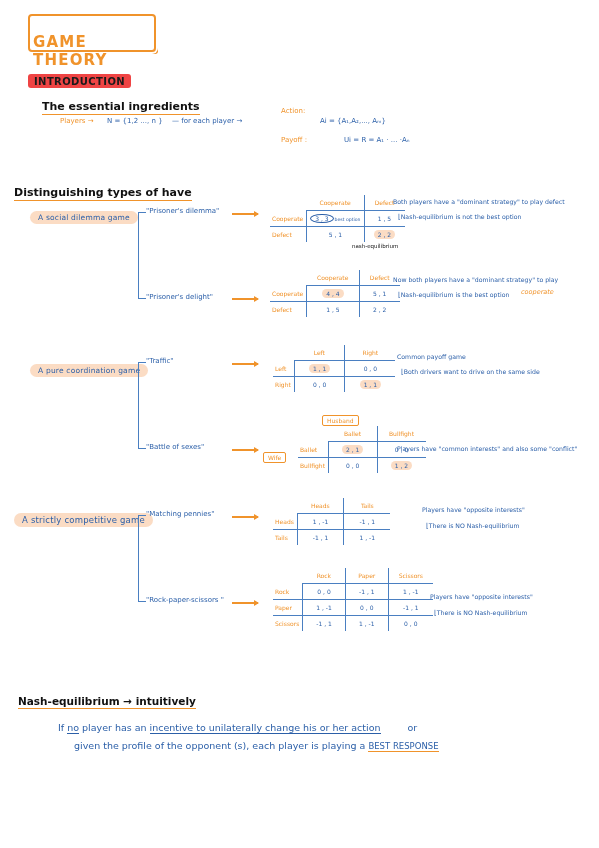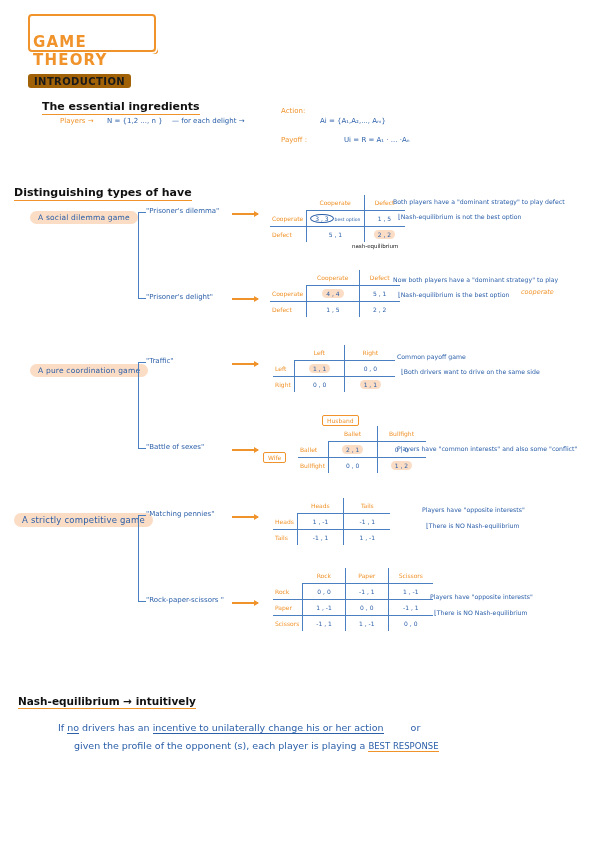--- a/index.html
+++ b/index.html
@@ -17,21 +17,21 @@
   }
   #title-box .inner{
     position:absolute;inset:3px;border:0px;
     display:flex;align-items:center;justify-content:center;
     color:#f0932b;font-size:15px;letter-spacing:1.2px;font-weight:bold;
     font-family:"DejaVu Sans",sans-serif;
     margin-top:32px;
   }
   
   .hl-orange{
-    background:#a16207;color:#1a1a1a;font-weight:bold;
+    background:#ef4444;color:#1a1a1a;font-weight:bold;
     padding:2px 6px 1px 6px;border-radius:3px;font-size:10px;letter-spacing:.4px;
   }
   .hl-peach{
     background:#fbdcc4;color:#2b5fa8;
     padding:2px 8px 2px 8px;border-radius:9px;font-size:7.5px;letter-spacing:.2px;
   }
   .underlined{
     color:#111;font-size:11px;font-weight:bold;
     border-bottom:1.6px solid #f0932b;padding-bottom:1px;display:inline-block;
   }
@@ -85,21 +85,21 @@
 <div class="abs" style="left:28px;top:70px;">
   <span class="hl-orange">INTRODUCTION</span>
 </div>
 
 <div class="abs" style="left:42px;top:95px;">
   <span class="underlined">The essential ingredients</span>
 </div>
 
 <div class="abs tx or" style="left:60px;top:117px;">Players  →</div>
 <div class="abs tx" style="left:107px;top:117px;">N = {1,2 ..., n }</div>
-<div class="abs tx" style="left:172px;top:117px;">— for each  delight  →</div>
+<div class="abs tx" style="left:172px;top:117px;">— for each  player  →</div>
 <div class="abs tx or" style="left:281px;top:107px;">Action:</div>
 <div class="abs tx" style="left:320px;top:117px;">Ai = {A₁,A₂,..., Aₘ}</div>
 <div class="abs tx or" style="left:281px;top:136px;">Payoff :</div>
 <div class="abs tx" style="left:320px;top:136px;margin-left:24px;">Ui = R = A₁ · ... ·Aₙ</div>
 
 <div class="abs" style="left:14px;top:181px;">
   <span class="underlined">Distinguishing types of have</span>
 </div>
 
 <div class="abs" style="left:30px;top:205px;">
@@ -305,18 +305,18 @@
 </div>
 <div class="abs note" style="left:430px;top:592px;">Players have "opposite interests"</div>
 <div class="abs note" style="left:434px;top:608px;">
   <span class="subarrow">⌊</span><span>There is NO  Nash-equilibrium</span>
 </div>
 
 <div class="abs" style="left:18px;top:690px;">
   <span class="underlined" style="font-size:10.5px;">Nash-equilibrium → intuitively</span>
 </div>
 <div class="abs big" style="left:58px;top:722px;">
-  <span>If </span><span class="uline-bl">no</span><span> drivers has an </span><span class="uline-bl">incentive to unilaterally change his or her action</span>
+  <span>If </span><span class="uline-bl">no</span><span> player has an </span><span class="uline-bl">incentive to unilaterally change his or her action</span>
   <span style="margin-left:24px;">or</span>
 </div>
 <div class="abs big" style="left:74px;top:740px;">
   <span>given the profile of the opponent (s), each player is playing  a </span><span class="uline-or" style="font-size:8.5px;">BEST RESPONSE</span>
 </div>
 
 </body></html>

